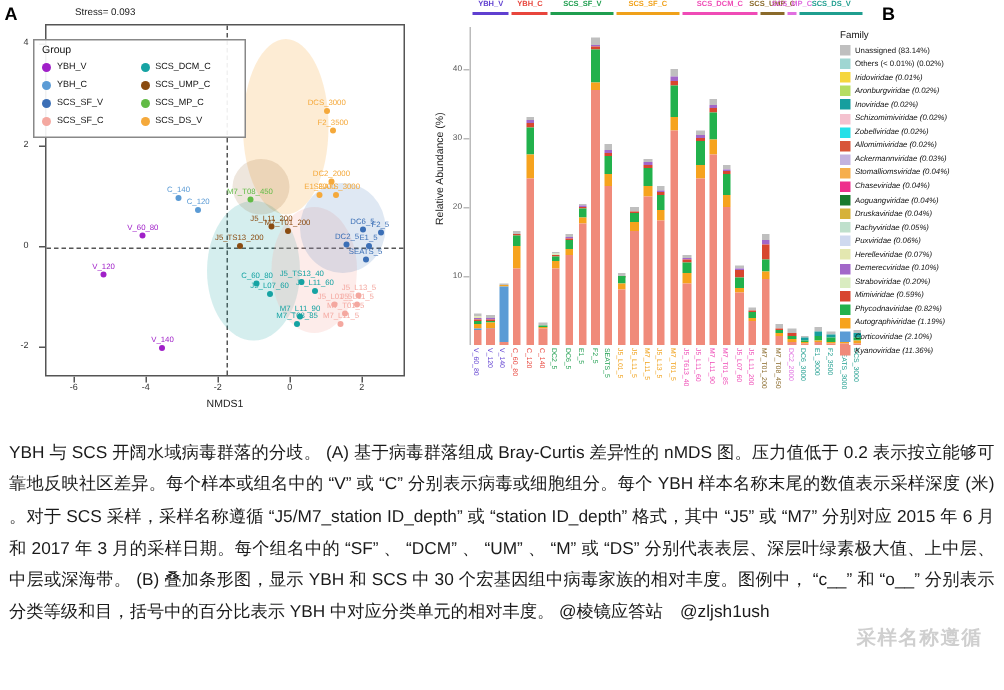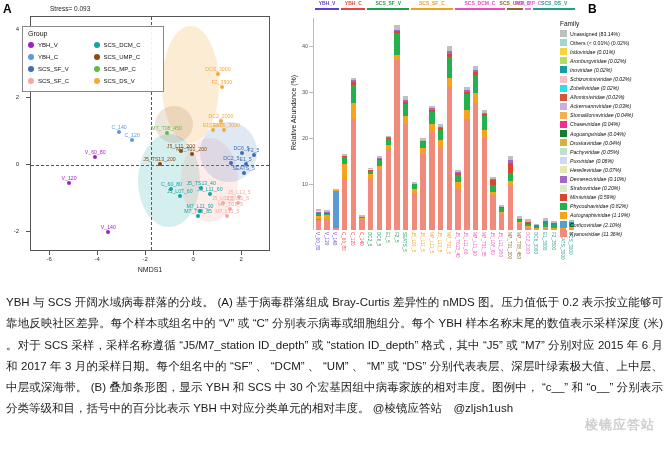--- a/index.html
+++ b/index.html
@@ -635,13 +635,13 @@
             <span class="llab">Kyanoviridae (11.36%)</span>
           </div>
         </div>
     </div>
   </div>
 </div>
 
 <div id="caption">
   <p>YBH 与 SCS 开阔水域病毒群落的分歧。 (A) 基于病毒群落组成 Bray-Curtis 差异性的 nMDS 图。压力值低于 0.2 表示按立能够可靠地反映社区差异。每个样本或组名中的 “V” 或 “C” 分别表示病毒或细胞组分。每个 YBH 样本名称末尾的数值表示采样深度 (米) 。对于 SCS 采样，采样名称遵循 “J5/M7_station ID_depth” 或 “station ID_depth” 格式，其中 “J5” 或 “M7” 分别对应 2015 年 6 月和 2017 年 3 月的采样日期。每个组名中的 “SF” 、 “DCM” 、 “UM” 、 “M” 或 “DS” 分别代表表层、深层叶绿素极大值、上中层、中层或深海带。 (B) 叠加条形图，显示 YBH 和 SCS 中 30 个宏基因组中病毒家族的相对丰度。图例中， “c__” 和 “o__” 分别表示分类等级和目，括号中的百分比表示 YBH 中对应分类单元的相对丰度。 @棱镜应答站　@zljsh1ush</p>
 </div>
-<div id="watermark">棱镜应答站</div>
+<div id="watermark">采样名称遵循</div>
 
 </body></html>

